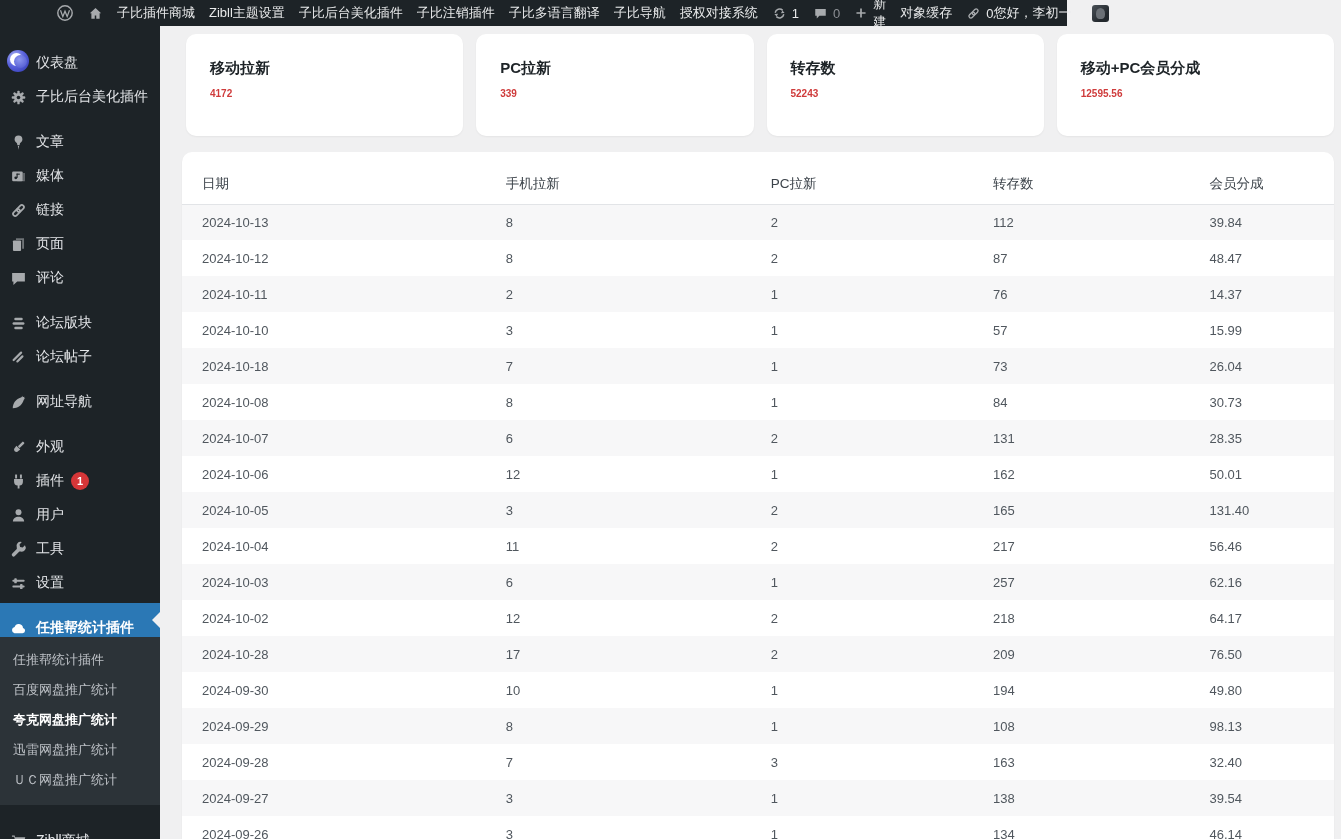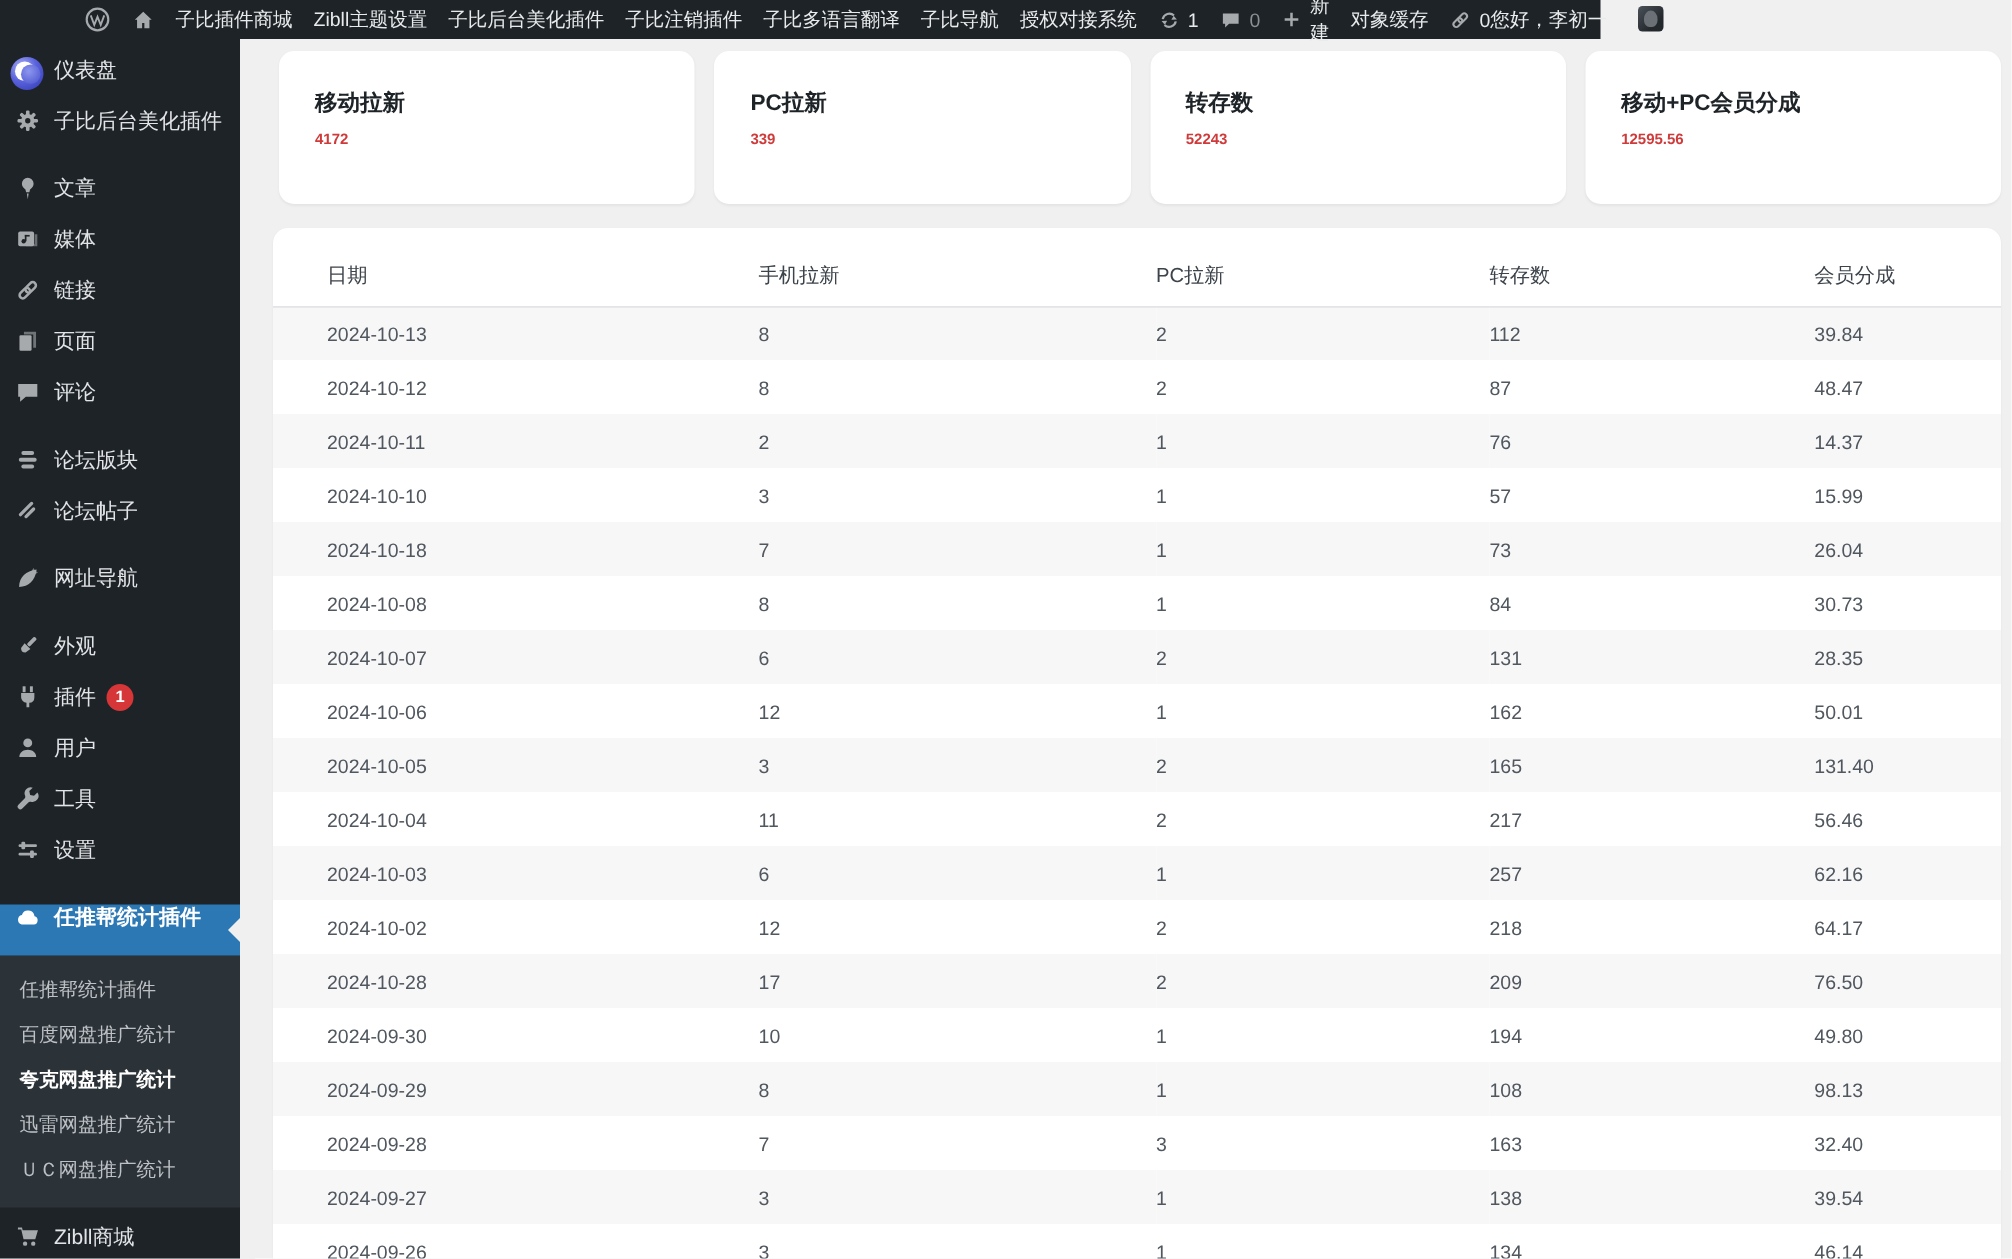--- a/index.html
+++ b/index.html
@@ -14,40 +14,40 @@
     position:fixed; top:0; left:0; width:1067px; height:26px;
     background:#1d2327; color:#e9eaeb; font-size:13px;
     display:flex; align-items:center; z-index:50;
   }
   .ab-left { display:flex; align-items:center; gap:14px; padding-left:56px; flex:1; }
   .ab-item { color:#e9eaeb; text-decoration:none; white-space:nowrap; cursor:pointer; }
   .ab-ico { display:inline-flex; align-items:center; color:#a7aaad; }
   .ab-group { display:inline-flex; align-items:center; gap:5px; cursor:pointer; }
   .ab-count { color:#e9eaeb; }
   .ab-count.dim { color:#8c8f94; }
-  .ab-right { display:flex; gap:20px; padding-right:20px; }
+  .ab-right { display:flex; align-items:center; gap:20px; padding-right:20px; }
   .avatar {
     width:17px; height:17px; border-radius:3px;
     background:linear-gradient(135deg,#4a5158 0%,#23282d 70%);
     position:relative; overflow:hidden;
   }
   .avatar::after {
     content:""; position:absolute; left:4px; top:3px; width:9px; height:11px;
     border-radius:50% 50% 40% 40%; background:#6b7076;
   }
   svg { display:block; }
   
   .sidebar {
     position:fixed; top:26px; left:0; bottom:0; width:160px;
     background:#1d2327; font-size:14px; z-index:40;
   }
   .menu-pad { height:12px; }
   .menu-sep { height:11px; }
   .mi {
-    display:flex; align-items:flex-start; height:34px; color:#e2e4e7;
+    display:flex; align-items:flex-end; height:34px; color:#e2e4e7;
     cursor:pointer; position:relative; text-decoration:none;
   }
   .mi-icon { width:36px; display:flex; justify-content:center; align-items:center; color:#a7aaad; flex:0 0 36px; }
   .mi-label { white-space:nowrap; }
   .mi.active { background:#2b78b5; color:#fff; font-weight:bold; }
   .mi.active .mi-icon { color:#fff; }
   .mi.active::after {
     content:""; position:absolute; right:0; top:50%; margin-top:-8px;
     border:8px solid transparent; border-right-color:#f0f0f1;
   }
@@ -87,21 +87,21 @@
   .table-card {
     margin:16px 7px 0 22px; background:#fff; border-radius:10px 10px 0 0;
     padding-top:12px; height:702px; box-shadow:0 1px 2px rgba(0,0,0,.05);
   }
   table { width:100%; border-collapse:collapse; table-layout:fixed; }
   th {
     height:40px; text-align:left; font-weight:normal; font-size:13.5px; color:#3c434a;
     border-bottom:1px solid #e2e4e7; padding:0;
   }
   td { height:36px; font-size:13px; color:#50575e; padding:0; }
-  th:first-child, td:first-child { padding-left:36px; }
+  th:first-child, td:first-child { padding-left:20px; }
   tbody tr:nth-child(odd) { background:#f7f7f8; }
   col.c1{width:28.1%} col.c2{width:23%} col.c3{width:19.3%} col.c4{width:18.8%} col.c5{width:10.8%}
 </style>
 </head>
 <body>
 
 <div class="admin-bar">
   <div class="ab-left">
     <span class="ab-ico">
       <svg width="18" height="18" viewBox="0 0 20 20">

